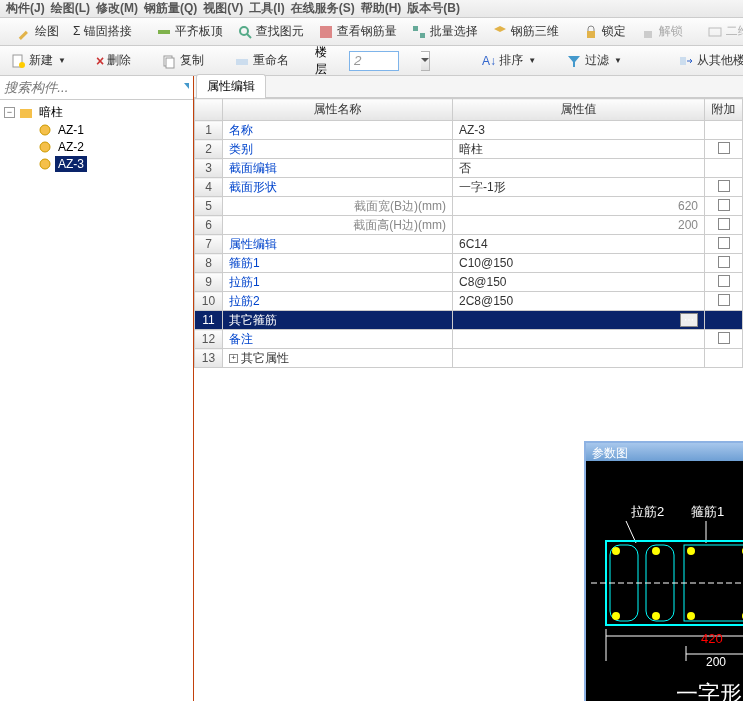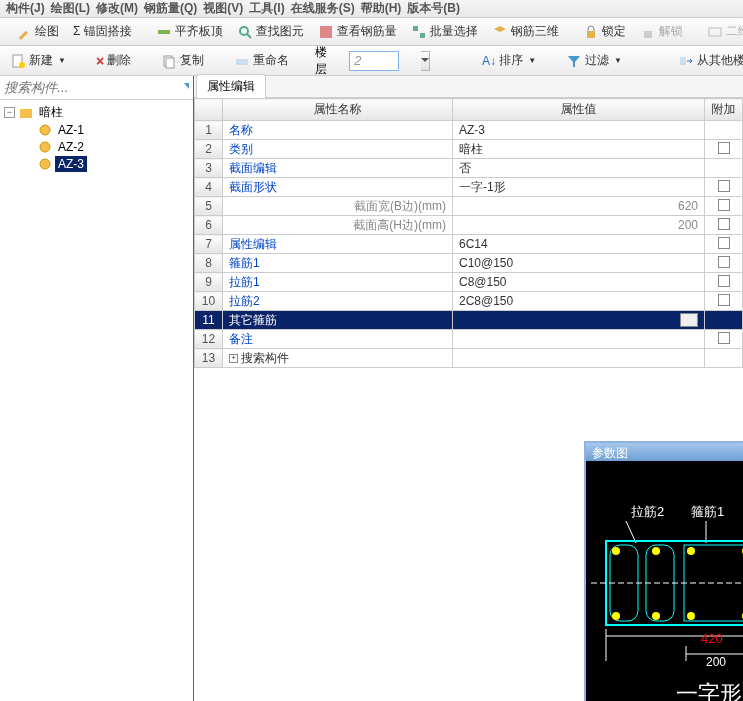--- a/index.html
+++ b/index.html
@@ -318,21 +318,21 @@
             <td class="rownum">12</td>
             <td class="name-col">备注</td>
             <td></td>
             <td style="text-align: center;"><span class="chk"></span></td>
           </tr>
           <tr>
             <td class="rownum">13</td>
             <td>
               <div class="expand-cell">
                 <span class="expand-box">+</span>
-                <span>搜索构件</span>
+                <span>其它属性</span>
               </div>
             </td>
             <td></td>
             <td style="text-align: center;"></td>
           </tr>
         </tbody>
     </table>
 
     <div class="preview">
       <div class="preview-title">参数图</div>

